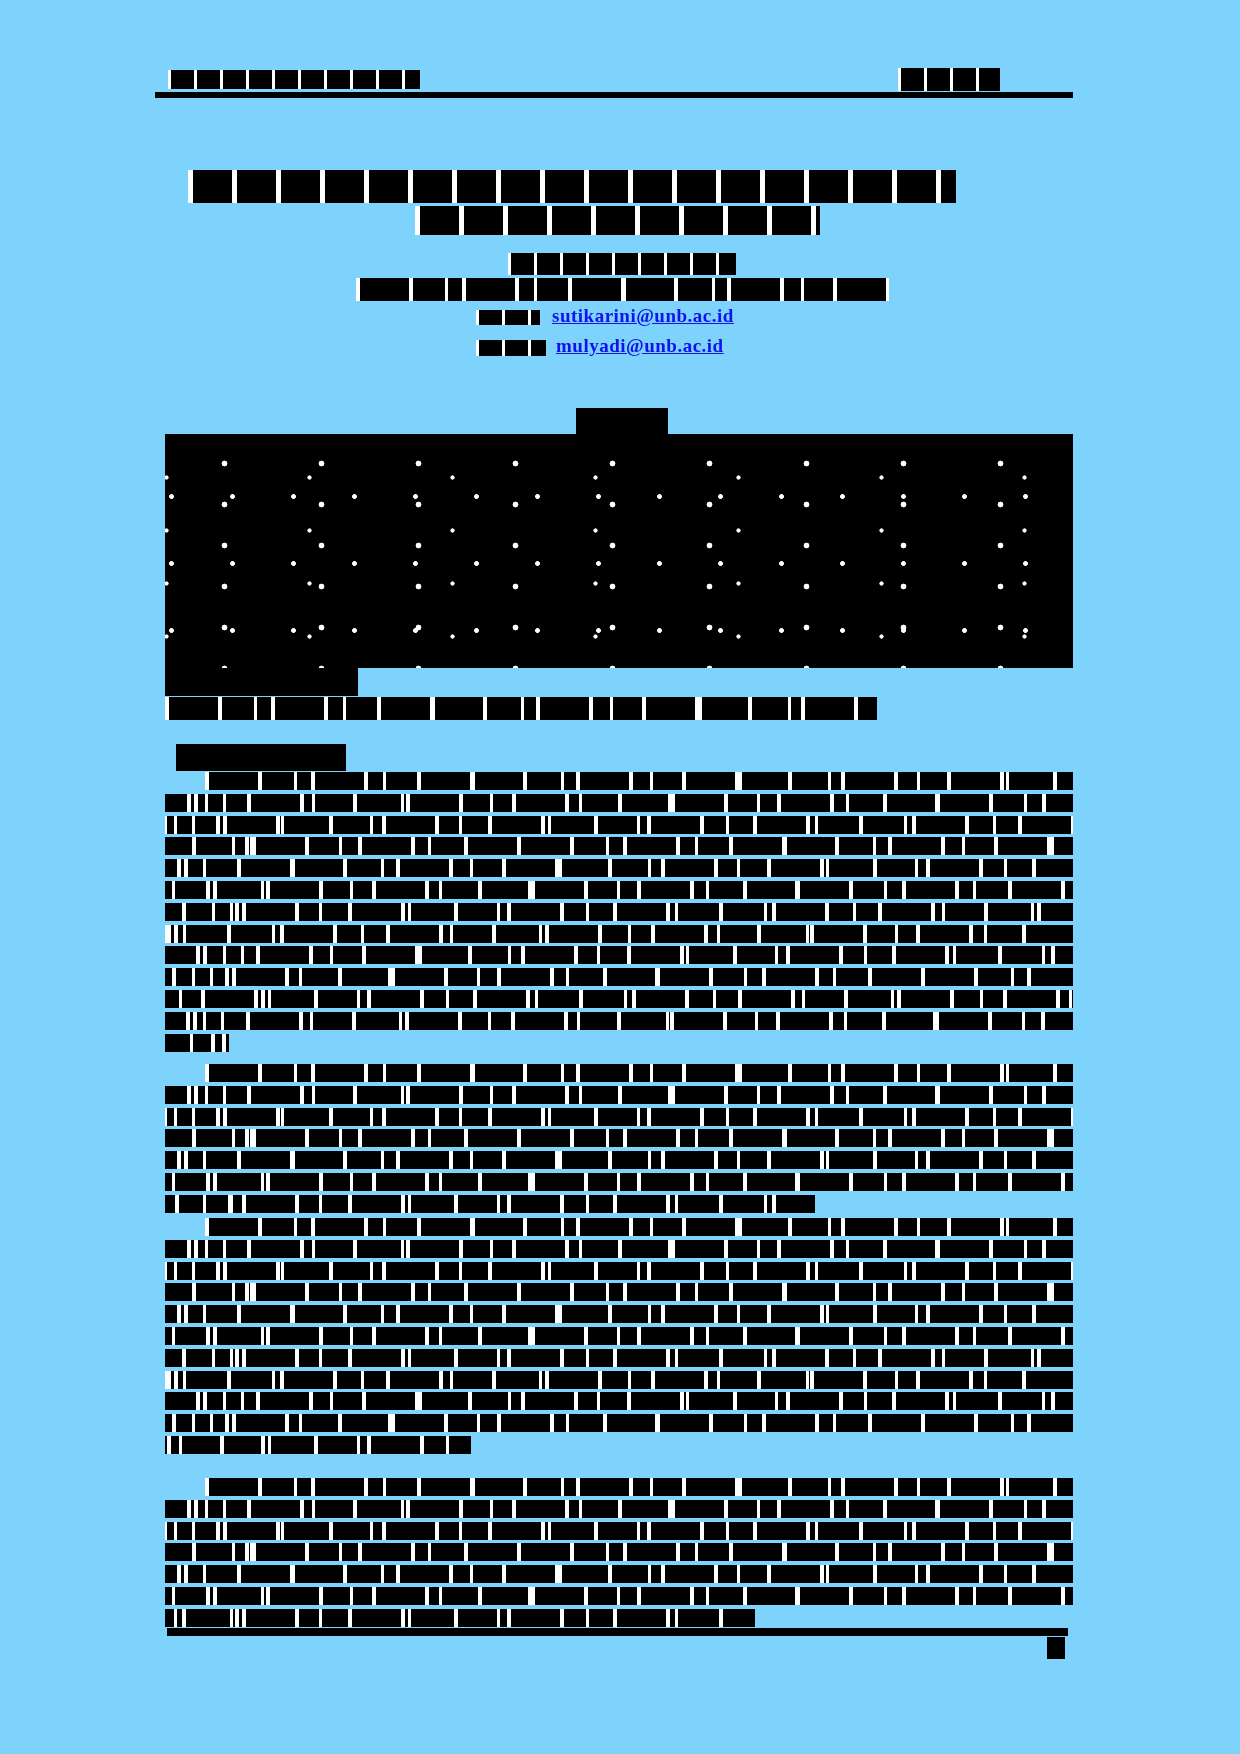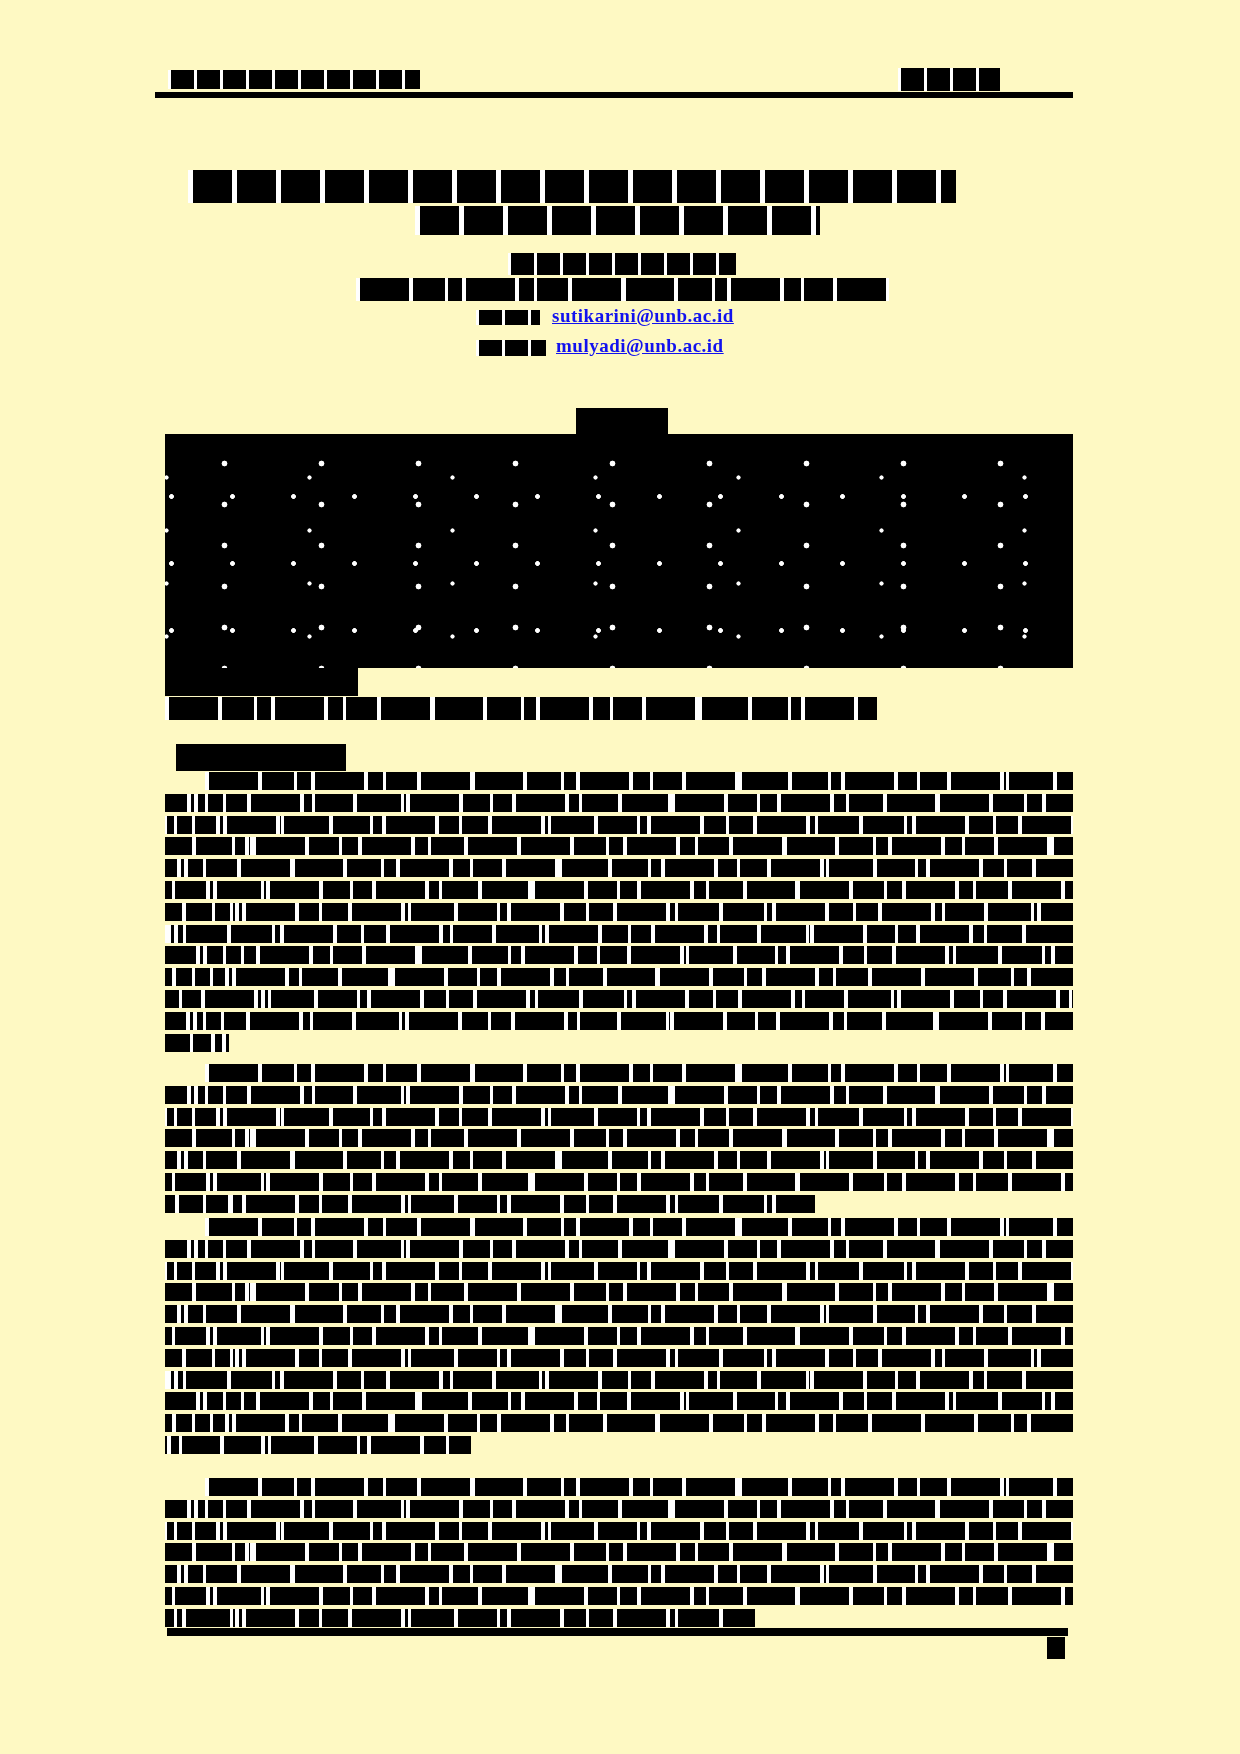--- a/index.html
+++ b/index.html
@@ -55,21 +55,21 @@
     font-weight: bold;
     font-size: 19px;
     letter-spacing: 0.5px;
     text-decoration: underline;
     font-family: "Liberation Serif", serif;
   }
 </style>
 </head>
 <body>
 
-<div id="document-page" style="background: #fef9c3;">
+<div id="document-page" style="background: #7dd3fc;">
 
   <div id="redaction-layer">
       <div class="r r-coarse" style="left: 168px; top: 70px; width: 252px; height: 19px;"></div>
       <div class="r r-coarse" style="left: 898px; top: 68px; width: 102px; height: 23px;"></div>
       <div class="r r-solid" style="left: 155px; top: 92px; width: 918px; height: 6px;"></div>
       <div class="r r-title" style="left: 188px; top: 170px; width: 768px; height: 33px;"></div>
       <div class="r r-title" style="left: 415px; top: 206px; width: 405px; height: 29px;"></div>
       <div class="r r-coarse" style="left: 508px; top: 253px; width: 228px; height: 22px;"></div>
       <div class="r r-fine" style="left: 356px; top: 278px; width: 533px; height: 23px;"></div>
       <div class="r r-coarse" style="left: 476px; top: 310px; width: 64px; height: 15px;"></div>

